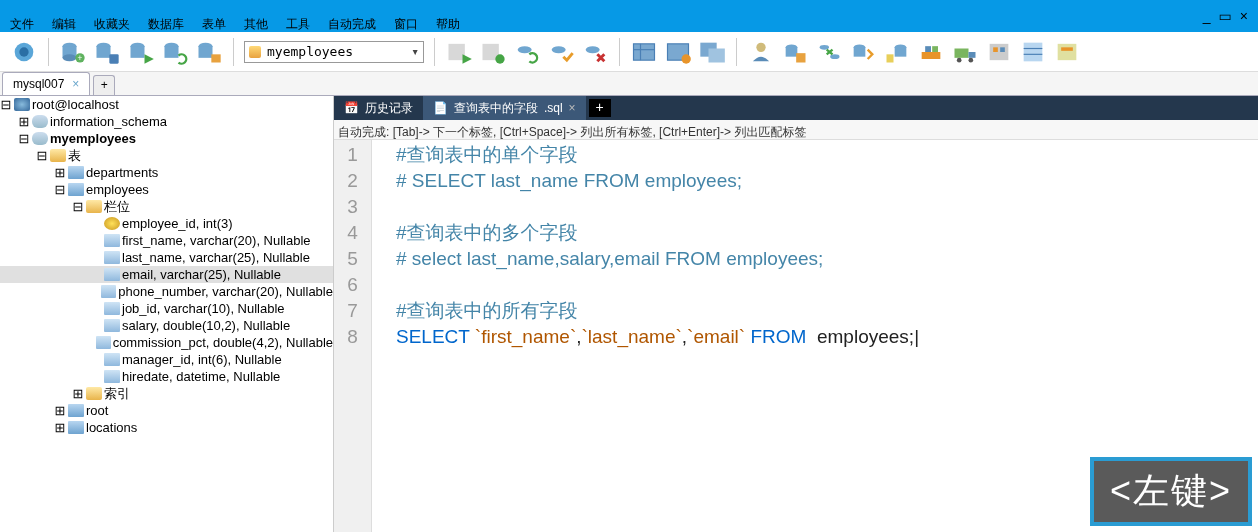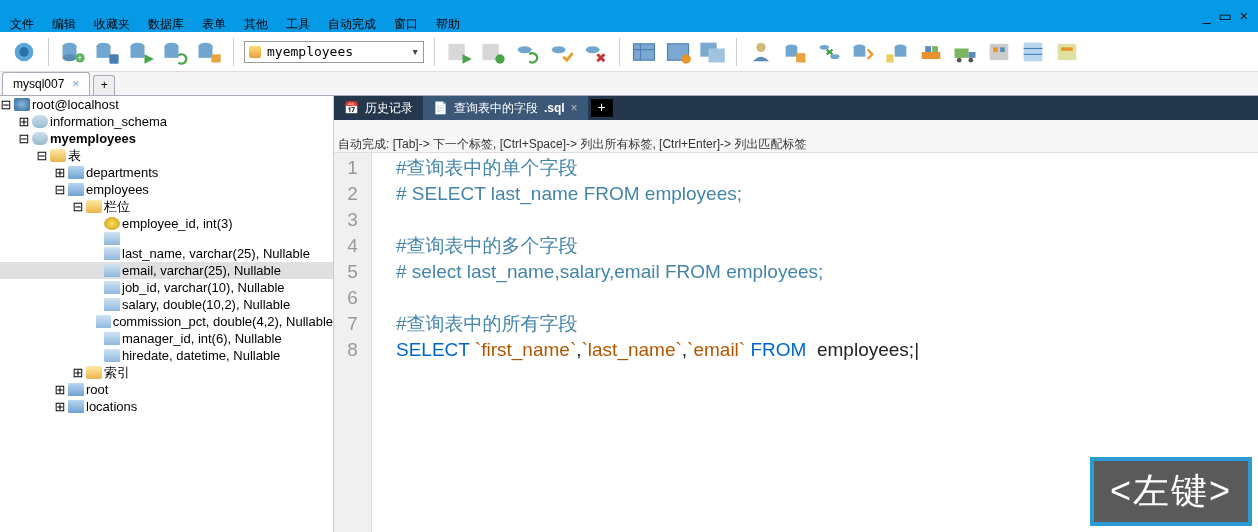--- a/index.html
+++ b/index.html
@@ -39,25 +39,25 @@
 .ico-folder { background: linear-gradient(#ffe9a6, #e8b44b); border-radius: 2px; }
 .ico-table { background: linear-gradient(#b8d6f0, #6ea3d0); border-radius: 1px; }
 .ico-col { background: linear-gradient(#cfe4f5, #8fb8dd); border-radius: 1px; }
 .ico-key { background: radial-gradient(#ffe15a, #c8951f); border-radius: 50%; }
 .bold { font-weight: 700; }
 
 .editor { flex: 1; display: flex; flex-direction: column; background: #fff; }
 .file-tabs { height: 24px; background: #24374d; display: flex; align-items: center; }
 .file-tab { padding: 4px 10px; color: #fff; display: flex; align-items: center; gap: 6px; font-size: 12px; }
 .file-tab.active { background: #3c5878; }
-.file-tab.active .ft-ext { font-weight: 700; }
+.file-tab.active .ft-ext { font-weight: 400; }
 .ft-close { color: #bbb; }
 .file-plus { width: 22px; height: 18px; background: #000; color: #fff; text-align: center; line-height: 16px; margin-left: 3px; font-size: 14px; }
 
-.hint-bar { height: 20px; background: #f7f7f7; border-bottom: 1px solid #ddd; font-size: 12px; padding: 16px 4px; color: #333; white-space: nowrap; overflow: hidden; }
+.hint-bar { height: 20px; background: #f7f7f7; border-bottom: 1px solid #ddd; font-size: 12px; padding: 4px 4px; color: #333; white-space: nowrap; overflow: hidden; }
 
 .code-area { flex: 1; display: flex; font-family: Consolas, "Courier New", monospace; font-size: 19px; line-height: 26px; position: relative; }
 .gutter { width: 38px; text-align: center; color: #999; background: #f0f0f0; border-right: 1px solid #ddd; padding-top: 2px; }
 .code { flex: 1; padding: 2px 24px; white-space: pre; }
 .kw { color: #0066cc; }
 .str-ident { color: #b05600; }
 .comment-h { color: #4485a8; }
 .plain { color: #222; }
 
 
@@ -315,32 +315,39 @@
       <div class="tree-row">
         <span class="tree-indent" style="width: 90px;"></span>
         <span class="tree-toggle"></span>
         <span class="tree-ico ico-key"></span>
         <span> employee_id, int(3)</span>
       </div>
       <div class="tree-row">
         <span class="tree-indent" style="width: 90px;"></span>
         <span class="tree-toggle"></span>
         <span class="tree-ico ico-col"></span>
+        <span> first_name, varchar(20), Nullable</span>
       </div>
       <div class="tree-row">
         <span class="tree-indent" style="width: 90px;"></span>
         <span class="tree-toggle"></span>
         <span class="tree-ico ico-col"></span>
         <span> last_name, varchar(25), Nullable</span>
       </div>
       <div class="tree-row selected">
         <span class="tree-indent" style="width: 90px;"></span>
         <span class="tree-toggle"></span>
         <span class="tree-ico ico-col"></span>
         <span> email, varchar(25), Nullable</span>
+      </div>
+      <div class="tree-row">
+        <span class="tree-indent" style="width: 90px;"></span>
+        <span class="tree-toggle"></span>
+        <span class="tree-ico ico-col"></span>
+        <span> phone_number, varchar(20), Nullable</span>
       </div>
       <div class="tree-row">
         <span class="tree-indent" style="width: 90px;"></span>
         <span class="tree-toggle"></span>
         <span class="tree-ico ico-col"></span>
         <span> job_id, varchar(10), Nullable</span>
       </div>
       <div class="tree-row">
         <span class="tree-indent" style="width: 90px;"></span>
         <span class="tree-toggle"></span>

